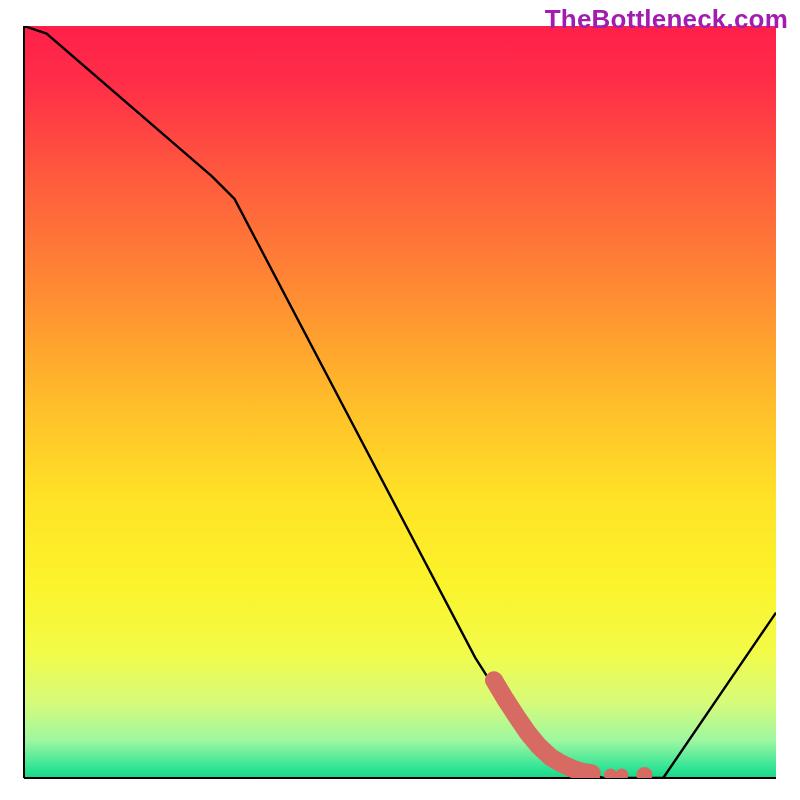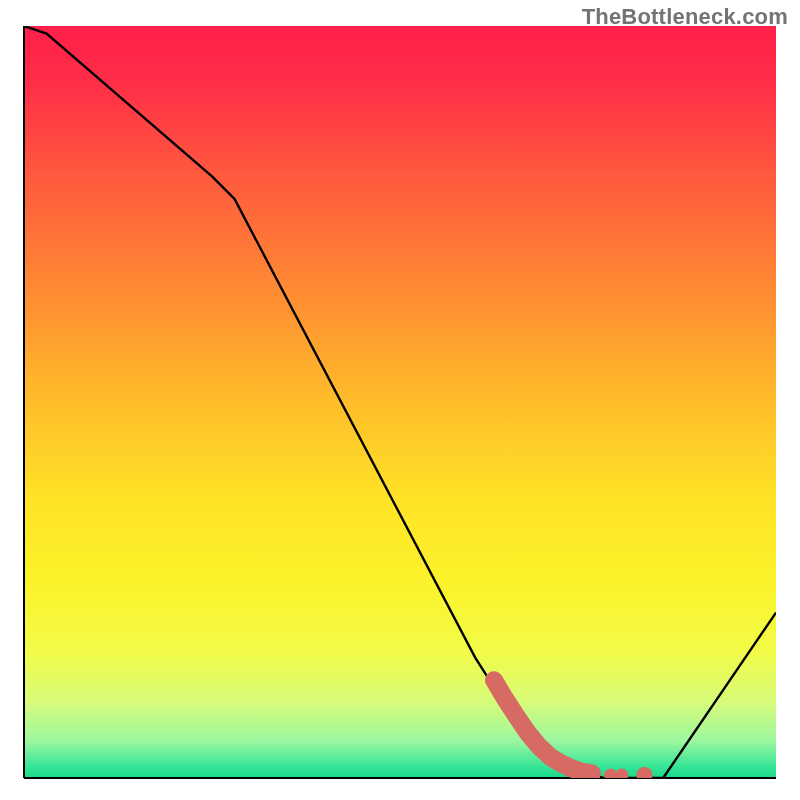--- a/index.html
+++ b/index.html
@@ -13,23 +13,23 @@
   }
   .frame {
     position: relative;
     width: 800px;
     height: 800px;
   }
   .watermark {
     position: absolute;
     top: 4px;
     right: 12px;
-    font-size: 22px;
+    font-size: 26px;
     font-weight: 600;
-    color: #737373;
+    color: #a21caf;
     letter-spacing: 0.2px;
   }
   svg {
     display: block;
   }
 </style>
 </head>
 <body>
 
 <div class="frame">

